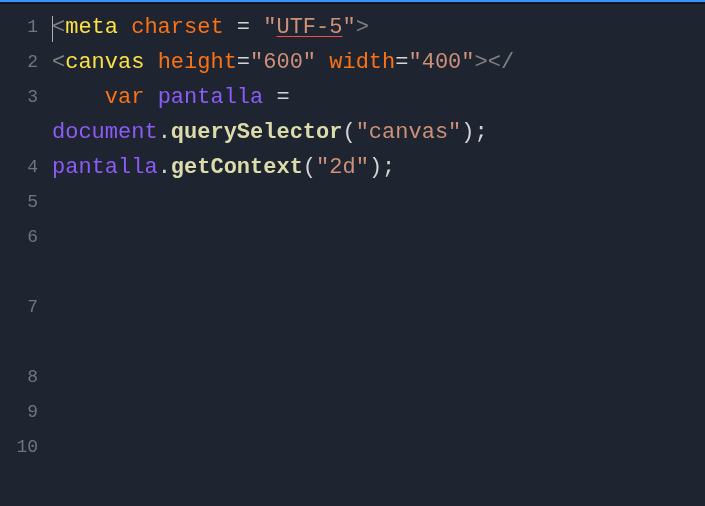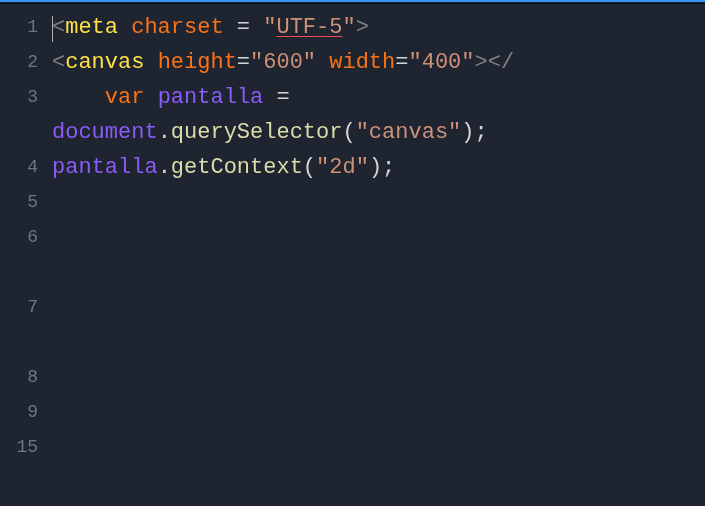--- a/index.html
+++ b/index.html
@@ -62,21 +62,21 @@
     vertical-align: text-bottom;
     margin-right: -1px;
     position: relative;
     top: 2px;
   }
   .tag { color: #fde047; }
   .attr { color: #f97316; }
   .string { color: #ce9178; }
   .keyword { color: #f97316; }
   .ident { color: #8b5cf6; margin-top: 28px; }
-  .func { color: #dcdcaa; }
+  .func { color: #dcdcaa; font-weight: bold; }
   .plain { color: #d4d4d4; }
   .punct { color: #808080; }
   .underline-err {
     text-decoration: underline;
     text-decoration-color: #f14c4c;
     text-decoration-style: solid;
     text-decoration-thickness: 1px;
     text-underline-offset: 3px;
   }
 </style>
@@ -94,21 +94,21 @@
     <div class="ln">3</div>
     <div class="ln wrap">.</div>
     <div class="ln">4</div>
     <div class="ln">5</div>
     <div class="ln">6</div>
     <div class="ln wrap">.</div>
     <div class="ln">7</div>
     <div class="ln wrap">.</div>
     <div class="ln">8</div>
     <div class="ln">9</div>
-    <div class="ln">15</div>
+    <div class="ln">10</div>
   </div>
 
   <div class="code">
     <div class="line"><span class="cursor"></span><span class="punct">&lt;</span><span class="tag">meta</span><span> </span><span class="attr">charset</span><span class="plain"> = </span><span class="string">"</span><span class="string underline-err">UTF-5</span><span class="string">"</span><span class="punct">&gt;</span></div>
 
     <div class="line"></div>
 
     <div class="line"><span class="punct">&lt;</span><span class="tag">canvas</span><span> </span><span class="attr">height</span><span class="plain">=</span><span class="string">"600"</span><span> </span><span class="attr">width</span><span class="plain">=</span><span class="string">"400"</span><span class="punct">&gt;</span><span class="punct">&lt;/</span></div>
 
     <div class="line"></div>

